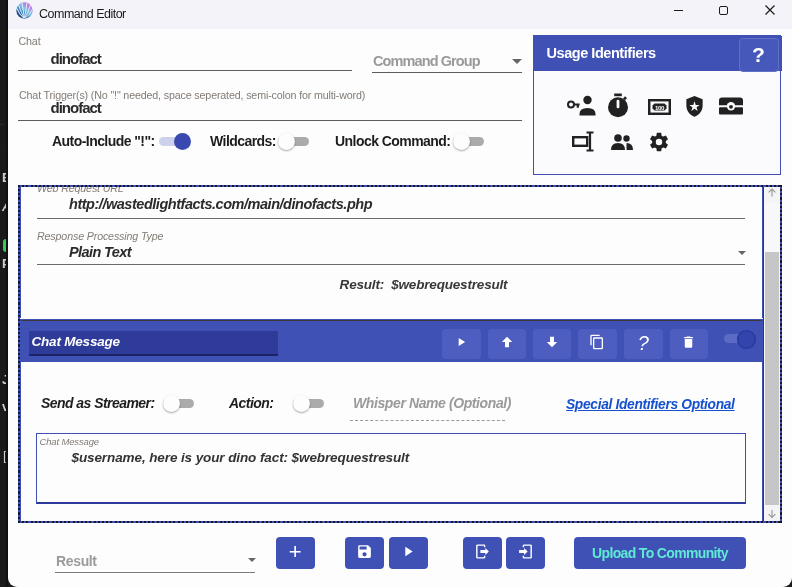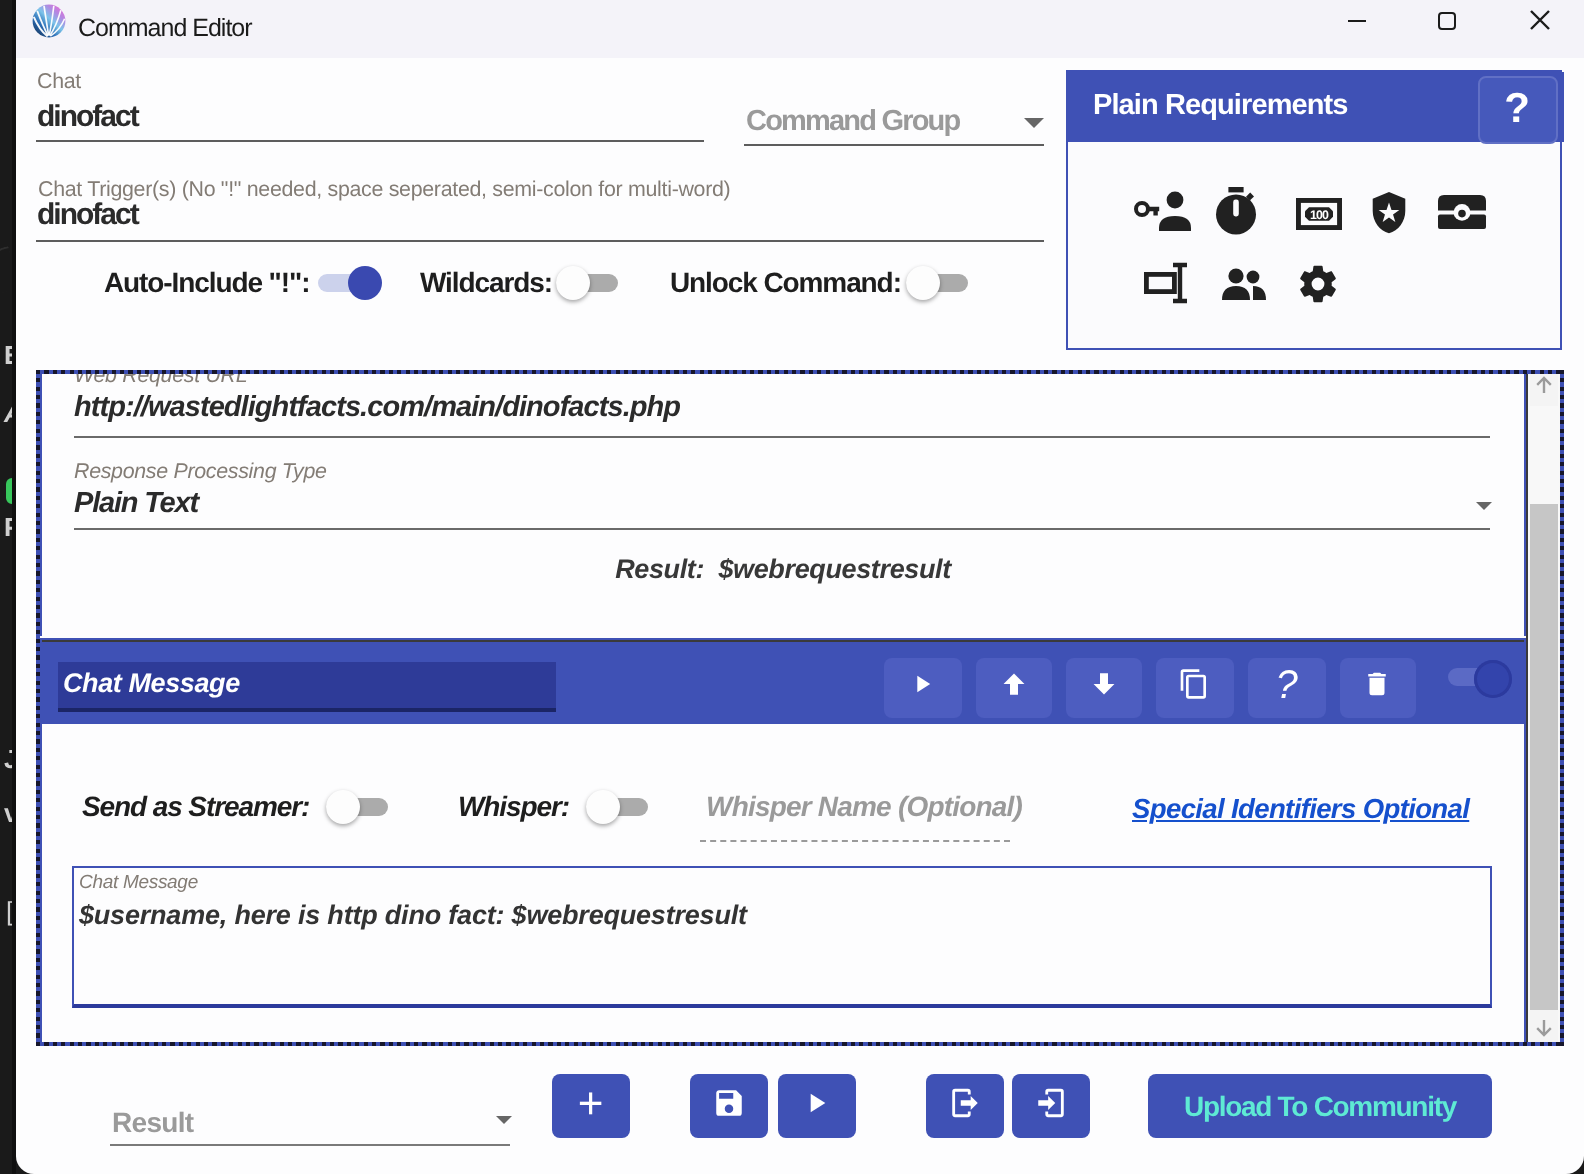--- a/index.html
+++ b/index.html
@@ -7,21 +7,21 @@
   body { background:#1a1a1a; font-family:"Liberation Sans",sans-serif; position:relative; }
   .abs { position:absolute; }
   
   #strip { position:absolute; left:0; top:0; width:8.4px; height:587px; overflow:hidden; z-index:60; }
   .strip-glyph { position:absolute; color:#cfcfcf; font-weight:bold; font-size:13px; }
   
   #dialog { position:absolute; left:8px; top:0; width:784px; height:587px; background:#fdfdfe;
             border-bottom-left-radius:9px; border-bottom-right-radius:9px; }
   #titlebar { position:absolute; left:0; top:0; width:100%; height:29px; background:#f4f3f9; }
   .lbl { position:absolute; color:#837c75; font-size:10.7px; letter-spacing:-0.15px; }
-  .val { position:absolute; color:#2b2b2b; font-size:15px; font-weight:bold; }
+  .val { position:absolute; color:#2b2b2b; font-size:15px; font-weight:bold;margin-left:32px; }
   .uline { position:absolute; height:1.4px; background:#5d5d5d; }
   .ph { position:absolute; color:#9a9a9a; font-size:14.5px; font-weight:bold; letter-spacing:-0.9px; }
   .darr { position:absolute; width:0; height:0; border-left:5px solid transparent; border-right:5px solid transparent; border-top:5px solid #666; }
   .boldlbl { position:absolute; color:#1e1e1e; font-size:14px; font-weight:bold; letter-spacing:-0.55px; }
   
   .tog { position:absolute; width:33px; height:18px; }
   .tog .track { position:absolute; left:1px; top:5px; width:31px; height:9px; border-radius:5px; }
   .tog .knob  { position:absolute; top:0.5px; width:17px; height:17px; border-radius:50%; }
   .tog.on .track { background:#ccd2ec; }
   .tog.on .knob { right:0; background:#3a49b0; }
@@ -123,21 +123,21 @@
       <div class="knob"></div>
     </div>
     <div class="boldlbl" style="left:327px; top:133px;text-align:right;">Unlock Command:</div>
     <div class="tog off" style="left:444px; top:132px;">
       <div class="track"></div>
       <div class="knob"></div>
     </div>
 
     <div id="usage">
       <div id="usage-head">
-        <span class="t">Plain Requirements</span>
+        <span class="t">Usage Identifiers</span>
         <div id="usage-q">?</div>
       </div>
       <div class="uicon" style="left:33px; top:58.5px;">
         <svg width="30" height="22" viewBox="0 0 30 22">
           <circle cx="20.5" cy="5" r="4.2" fill="#212121"></circle>
           <path d="M12.5,19 q0,-6 8,-6 q8,0 8,6 l0,1.5 l-16,0 z" fill="#212121"></path>
           <circle cx="4" cy="9.5" r="3" fill="none" stroke="#212121" stroke-width="2"></circle>
           <path d="M6.8,9.5 L12.6,9.5 M10.8,9.5 l0,3.2" stroke="#212121" stroke-width="2.2" fill="none"></path>
         </svg>
       </div>
@@ -224,31 +224,31 @@
               <path d="M19,4H15.5L14.5,3H9.5L8.5,4H5V6H19M6,19A2,2 0 0,0 8,21H16A2,2 0 0,0 18,19V7H6V19Z" fill="#fff"></path>
             </svg></div>
           <div class="abs" style="left:703px; top:13px; width:31px; height:9px; border-radius:5px; background:#5b6ac5;"></div>
           <div class="abs" style="left:716px; top:9px; width:19px; height:19px; border-radius:50%; background:#3344ac; box-shadow:inset 0 0 0 1.5px #2c3a9e;"></div>
         </div>
         <div class="boldlbl" style="left:20px; top:75px;">Send as Streamer:</div>
         <div class="tog off" style="left:141px; top:74px;">
           <div class="track"></div>
           <div class="knob"></div>
         </div>
-        <div class="boldlbl" style="left:208px; top:75px;">Whisper:</div>
+        <div class="boldlbl" style="left:208px; top:75px;">Action:</div>
         <div class="tog off" style="left:271px; top:74px;">
           <div class="track"></div>
           <div class="knob"></div>
         </div>
         <div class="ph" style="left:332px; top:75px; font-size:14px; letter-spacing:-0.4px;">Whisper Name (Optional)</div>
         <div class="abs" style="left:329px; top:100px; width:155px; border-top:1.6px dashed #9a9a9a;"></div>
         <div class="abs" style="left:545px; top:77px; font-size:13.8px; font-weight:bold; letter-spacing:-0.33px; color:#1550cd; text-decoration:underline;">Special Identifiers Optional</div>
         <div class="abs" style="left:14.5px; top:113px; width:710px; height:71px; border:1.2px solid #3f51b5; border-bottom:2px solid #2c3a9c; background:#fdfdfe;">
           <div class="lbl" style="left:3px; top:2px; font-size:9.5px;">Chat Message</div>
-          <div class="val" style="left:3px; top:16px; font-size:13.5px; color:#333; letter-spacing:-0.1px;">$username, here is http dino fact: $webrequestresult</div>
+          <div class="val" style="left:3px; top:16px; font-size:13.5px; color:#333; letter-spacing:-0.1px;">$username, here is your dino fact: $webrequestresult</div>
         </div>
       </div>
 
       <div id="vscroll">
         <div class="sb-btn" style="top:0;"><svg width="14" height="16" viewBox="0 0 14 16">
             <path d="M7,2 L7,9.5 M3.6,5.4 L7,2 L10.4,5.4" stroke="#9b9b9b" stroke-width="1.2" fill="none"></path>
           </svg></div>
         <div id="sb-thumb"></div>
         <div class="sb-btn" style="bottom:0;"><svg width="14" height="16" viewBox="0 0 14 16">
             <path d="M7,5 L7,12.5 M3.6,9.1 L7,12.5 L10.4,9.1" stroke="#9b9b9b" stroke-width="1.2" fill="none"></path>

